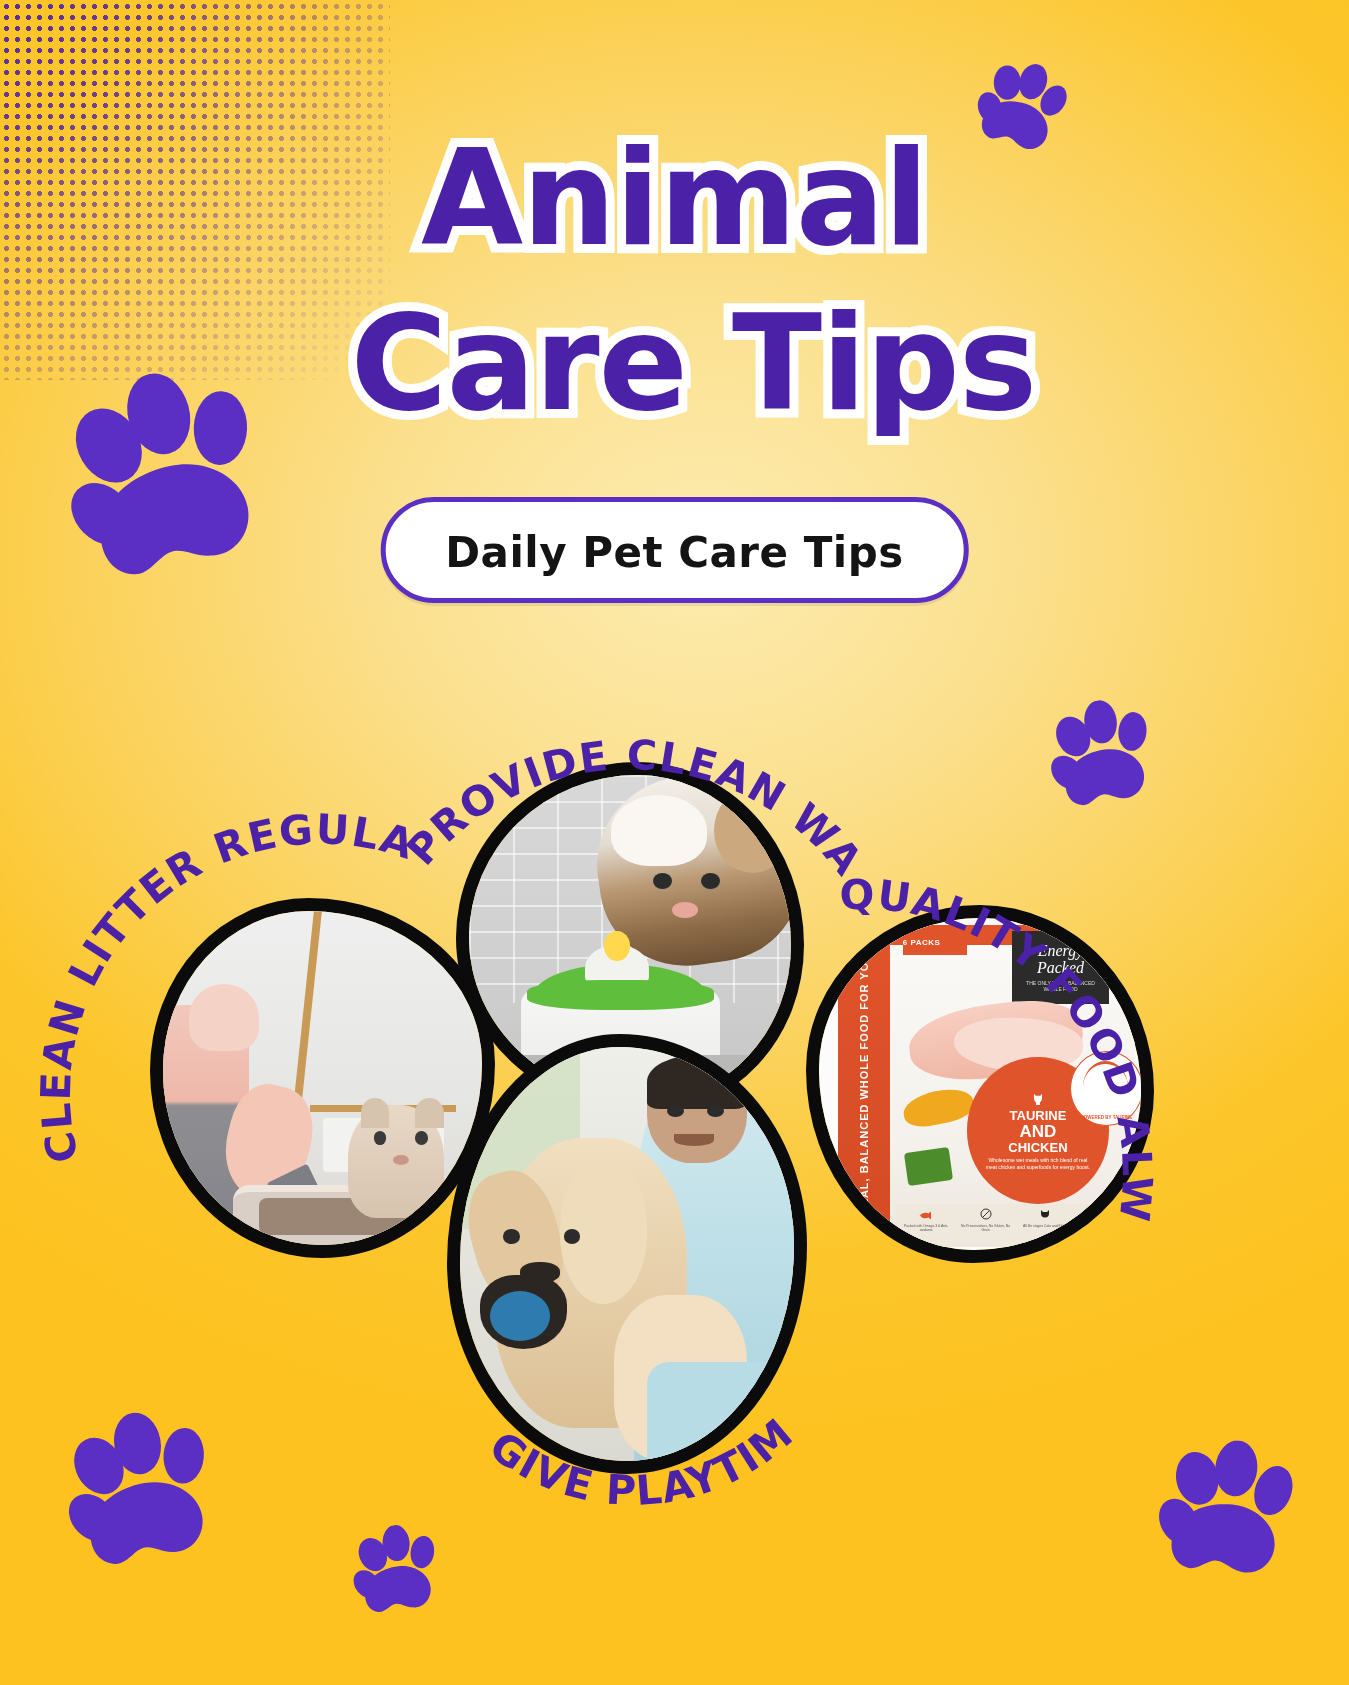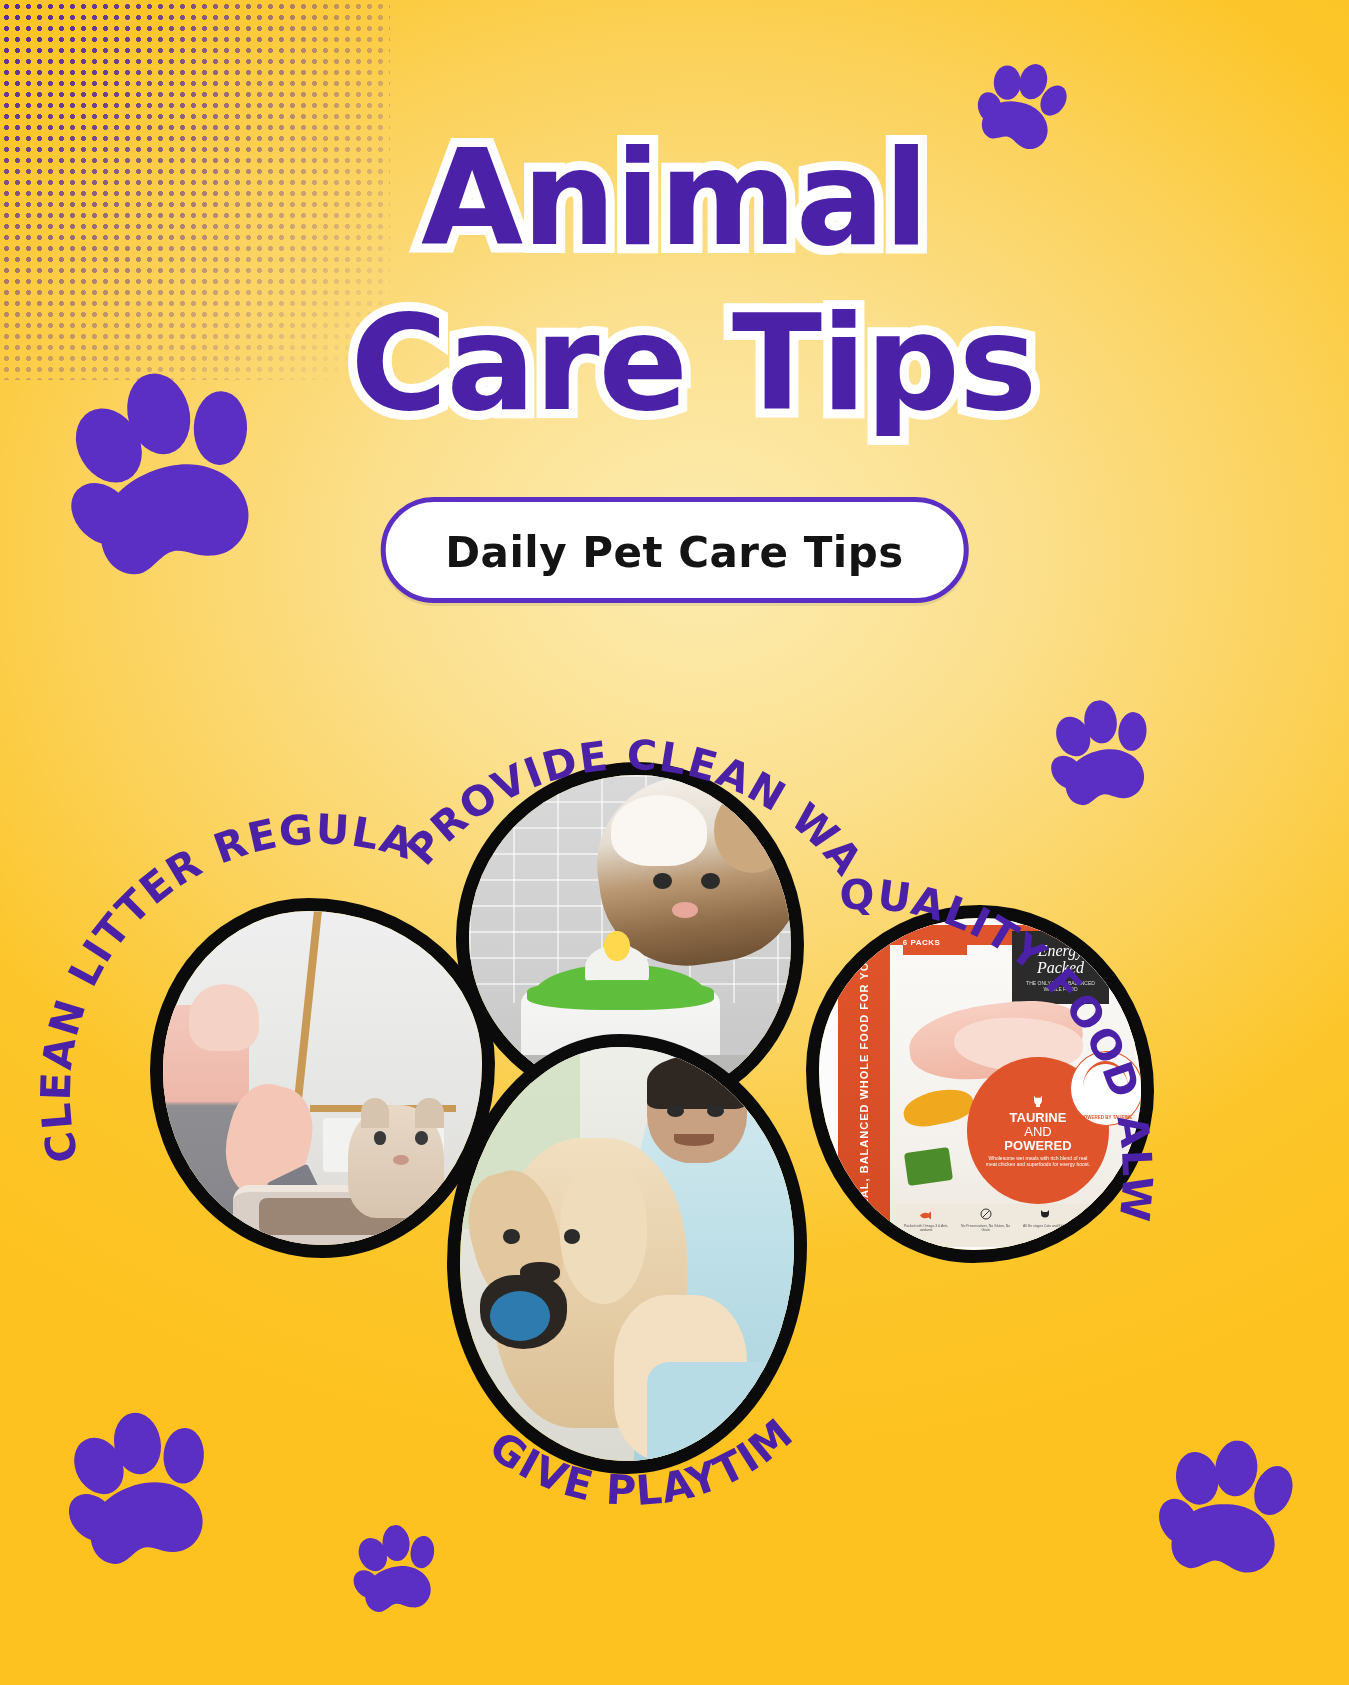--- a/index.html
+++ b/index.html
@@ -267,22 +267,22 @@
 
       <div class="layer" style="left:27%;top:70%;width:14%;height:10%;background:#4C8C2B;border-radius:4px;transform:rotate(-8deg);"></div>
       <div class="layer" style="left:82%;top:50%;width:16%;height:12%;background:#8FBF3E;border-radius:60% 20% 60% 20%;transform:rotate(20deg);"></div>
 
       <div class="layer" style="left:46%;top:42%;width:44%;height:44%;background:#E0542B;border-radius:50%;display:flex;flex-direction:column;align-items:center;justify-content:center;text-align:center;padding:2px;box-sizing:border-box;">
         <svg width="16" height="16" viewBox="0 0 24 24" style="margin-bottom:2px;">
           <path fill="#fff" d="M6 4l2.4 3.2h7.2L18 4v6c0 4-2 8-6 8s-6-4-6-8V4z"></path>
           <path fill="#fff" d="M9 17h6v4H9z"></path>
         </svg>
         <span style="color:#fff;font-size:13px;font-weight:bold;line-height:1.05;">TAURINE</span>
-        <span style="color:#fff;font-size:13px;font-weight:normal;line-height:1.05;">AND</span>
-        <span style="color:#fff;font-size:13px;font-weight:bold;line-height:1.05;">POWERED</span>
+        <span style="color:#fff;font-size:17px;font-weight:bold;line-height:1.05;">AND</span>
+        <span style="color:#fff;font-size:13px;font-weight:bold;line-height:1.05;">CHICKEN</span>
         <span style="color:#fff;font-size:5px;line-height:1.25;margin-top:3px;width:78%;">Wholesome wet meals with rich blend of real meat chicken and superfoods for energy boost.</span>
       </div>
 
       <div class="layer" style="left:78%;top:40%;width:22%;height:22%;border-radius:50%;background:#FFF;border:1.5px solid #E0542B;display:flex;align-items:flex-end;justify-content:center;">
         <span style="color:#E0542B;font-size:4.5px;font-weight:bold;text-align:center;line-height:1.2;padding-bottom:4px;">POWERED BY TAURINE</span>
       </div>
       <div class="layer" style="left:82%;top:43%;width:14%;height:7%;border-top:3px solid #E0542B;border-radius:50% 50% 0 0/100% 100% 0 0;"></div>
 
       <div class="layer" style="left:24%;top:86%;width:74%;height:13%;background:#EFE8DD;display:flex;align-items:flex-start;justify-content:space-around;padding-top:2px;box-sizing:border-box;">
         <div style="width:22%;text-align:center;">

